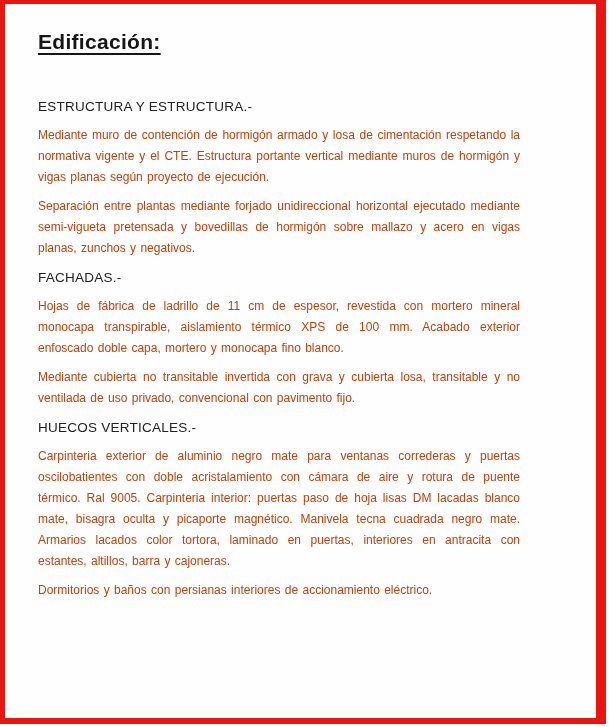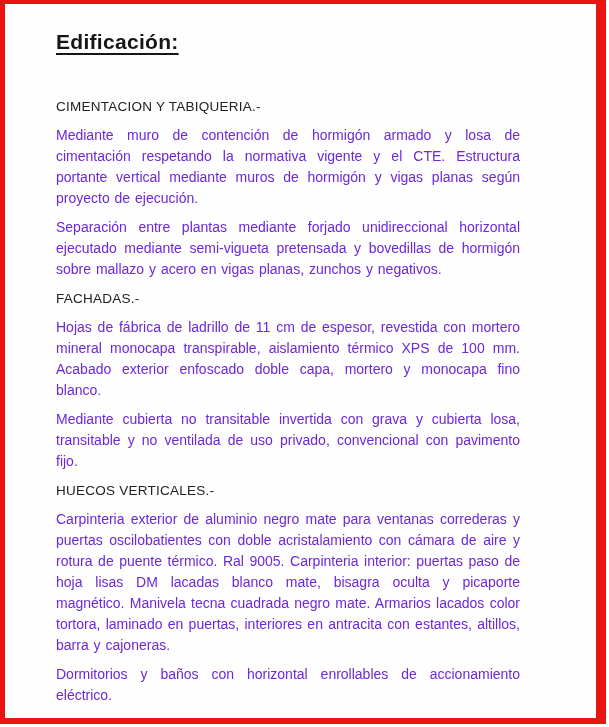--- a/index.html
+++ b/index.html
@@ -44,56 +44,56 @@
   .title-row { margin: 0; }
   .section-heading {
     font-size: 13.5px;
     font-weight: 400;
     letter-spacing: 0.25px;
     color: #222222;
     margin: 0 0 8px 0;
     line-height: 21px;
   }
   .para {
-    font-size: 14px;
+    font-size: 12px;
     line-height: 21px;
     text-align: justify;
     margin: 0 0 8px 0;
-    color: #6d28d9;
+    color: #c2410c;
     word-spacing: 1px;
   }
 </style>
 </head>
 <body>
 
-<div class="sheet" style="border-color: rgb(234, 20, 16); background: rgb(254, 254, 254); padding-left: 18px;">
+<div class="sheet" style="border-color: rgb(234, 20, 16); background: rgb(254, 254, 254);">
   <div class="content">
 
     <div class="title-row">
       <h1 class="doc-title">Edificación:</h1>
     </div>
 
     <section>
-      <h2 class="section-heading">CIMENTACION Y TABIQUERIA.-</h2>
+      <h2 class="section-heading">ESTRUCTURA Y ESTRUCTURA.-</h2>
       <p class="para">Mediante muro de contención de hormigón armado y losa de cimentación respetando la normativa vigente y el CTE. Estructura portante vertical mediante muros de hormigón y vigas planas según proyecto de ejecución.</p>
       <p class="para">Separación entre plantas mediante forjado unidireccional horizontal ejecutado mediante semi-vigueta pretensada y bovedillas de hormigón sobre mallazo y acero en vigas planas, zunchos y negativos.</p>
     </section>
 
     <section>
     </section>
 
     <section>
       <h2 class="section-heading">FACHADAS.-</h2>
       <p class="para">Hojas de fábrica de ladrillo de 11 cm de espesor, revestida con mortero mineral monocapa transpirable, aislamiento térmico XPS de 100 mm. Acabado exterior enfoscado doble capa, mortero y monocapa fino blanco.</p>
     </section>
 
     <section>
       <p class="para">Mediante cubierta no transitable invertida con grava y cubierta losa, transitable y no ventilada de uso privado, convencional con pavimento fijo.</p>
     </section>
 
     <section>
       <h2 class="section-heading">HUECOS VERTICALES.-</h2>
       <p class="para">Carpinteria exterior de aluminio negro mate para ventanas correderas y puertas oscilobatientes con doble acristalamiento con cámara de aire y rotura de puente térmico. Ral 9005. Carpinteria interior: puertas paso de hoja lisas DM lacadas blanco mate, bisagra oculta y picaporte magnético. Manivela tecna cuadrada negro mate. Armarios lacados color tortora, laminado en puertas, interiores en antracita con estantes, altillos, barra y cajoneras.</p>
-      <p class="para">Dormitorios y baños con horizontal enrollables de accionamiento eléctrico.</p>
+      <p class="para">Dormitorios y baños con persianas interiores de accionamiento eléctrico.</p>
     </section>
 
   </div>
 </div>
 
 </body></html>

